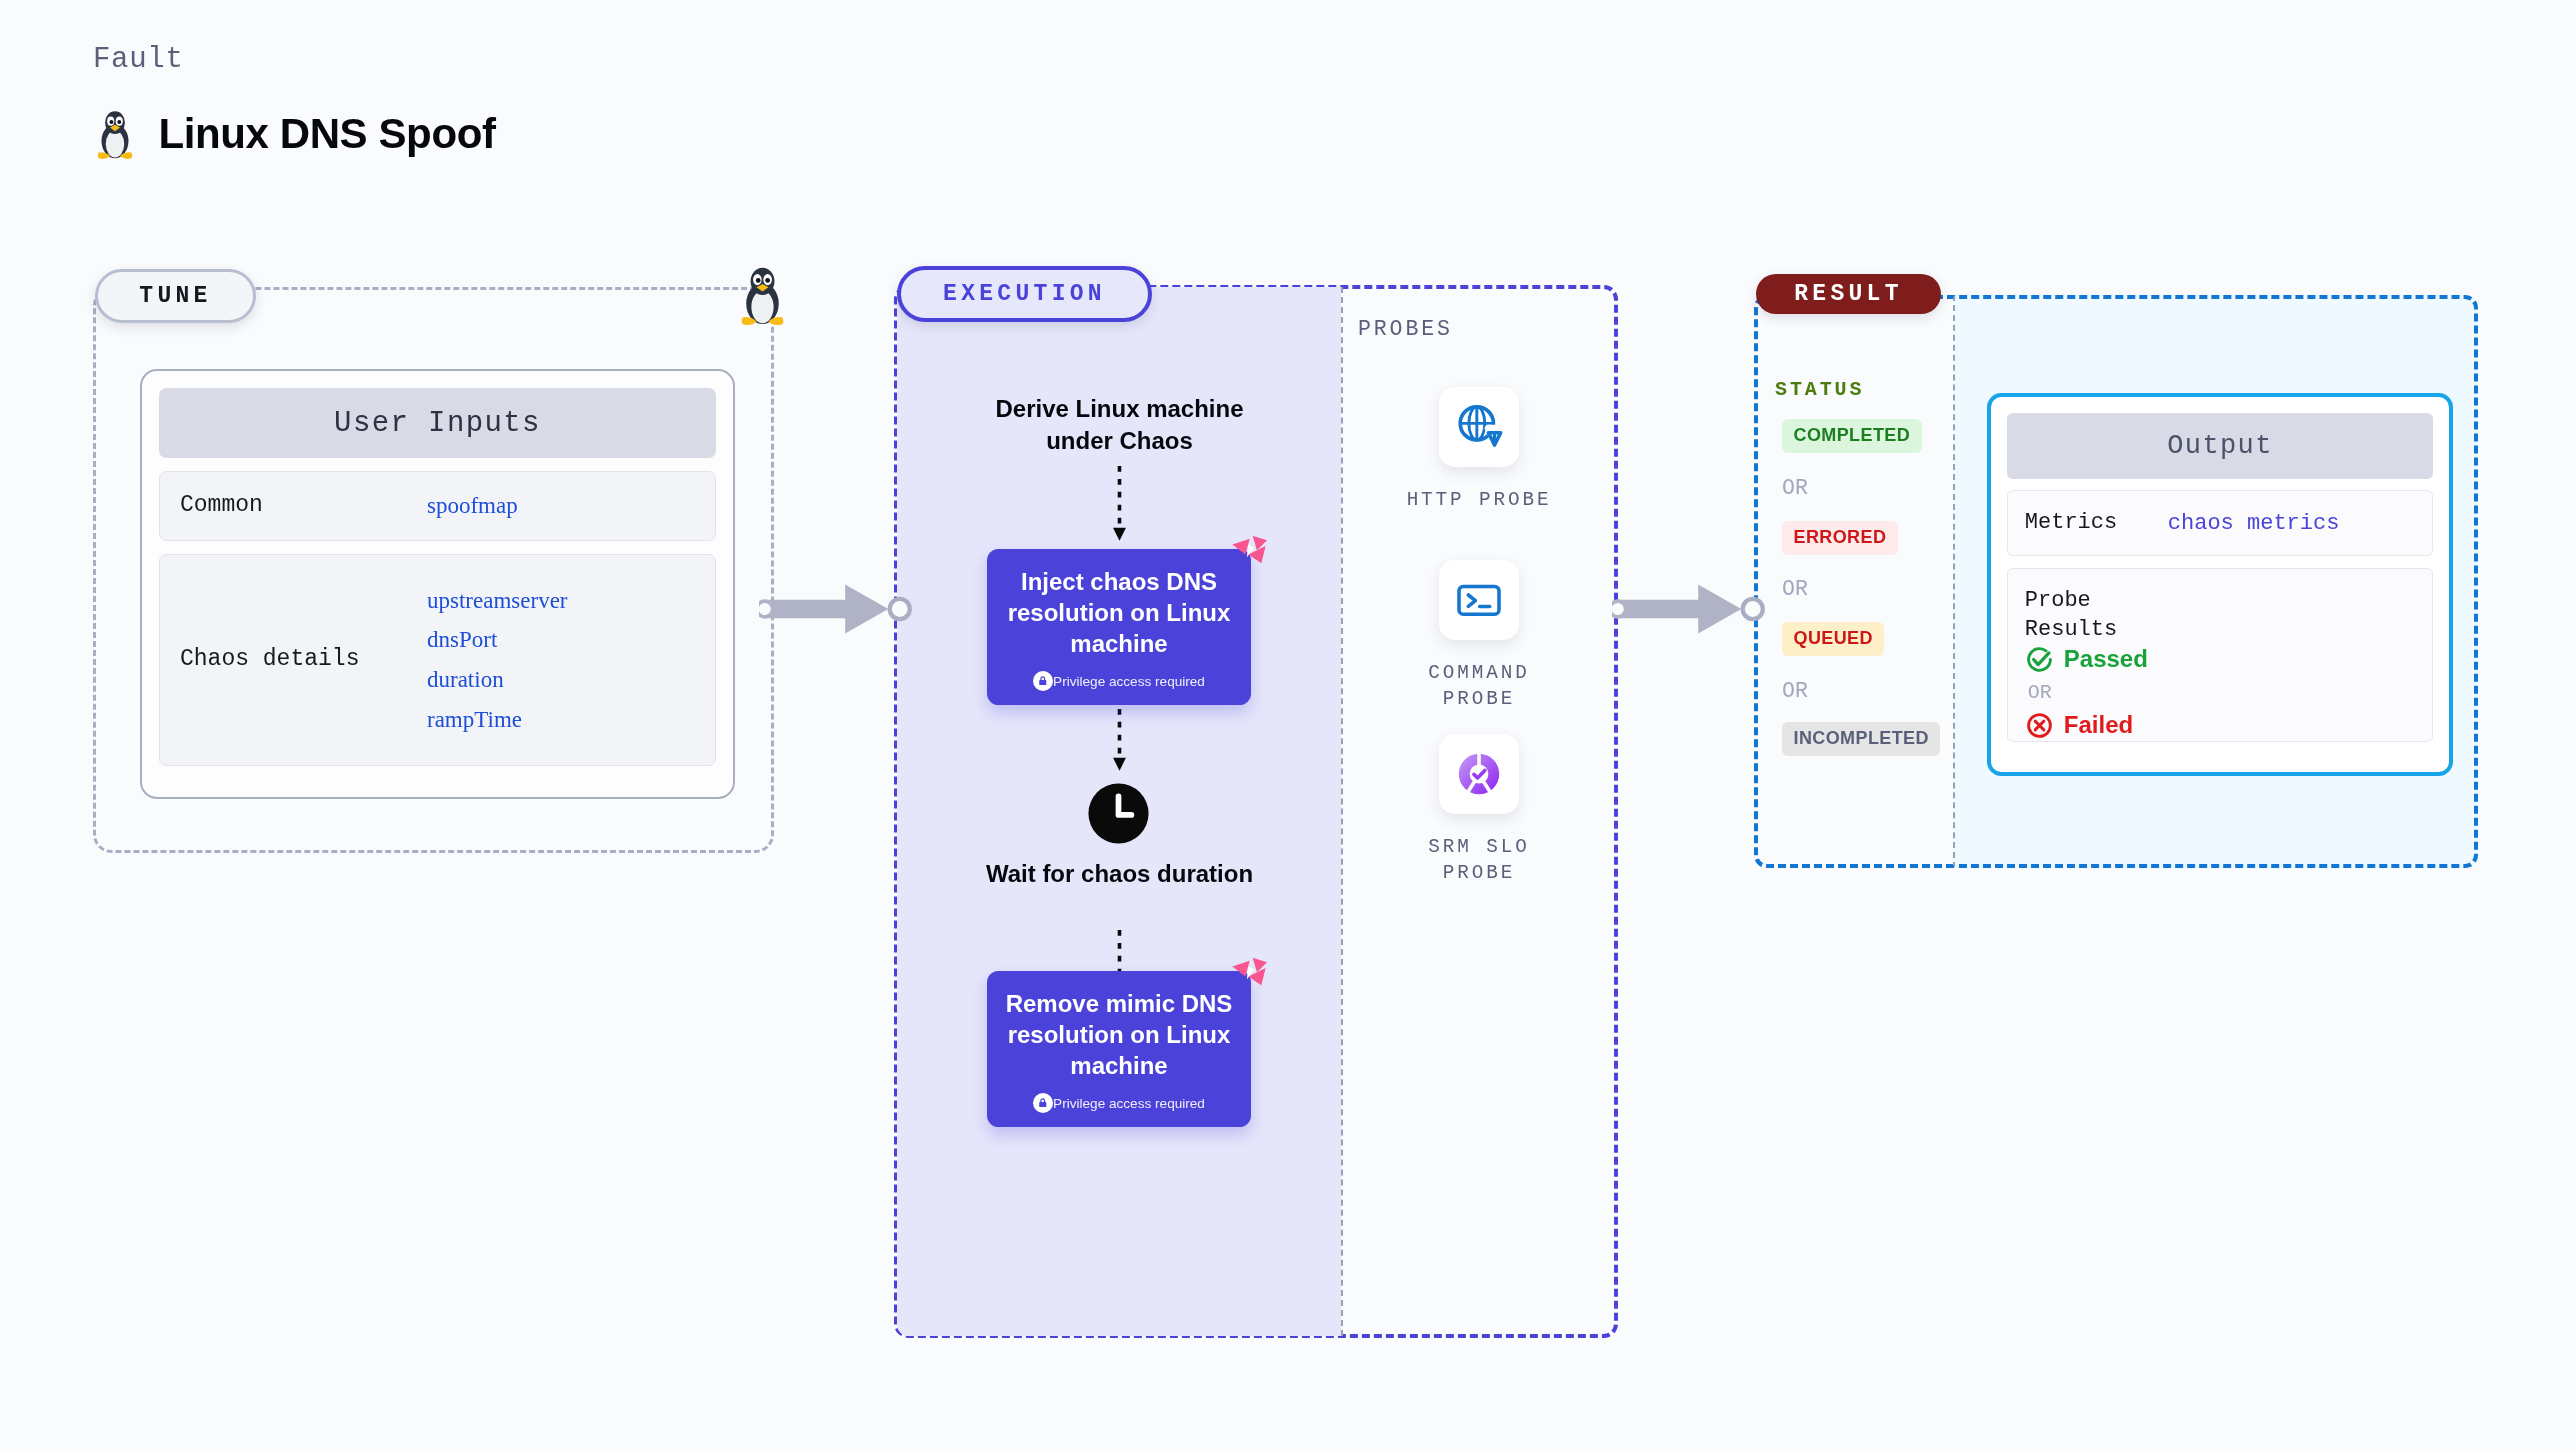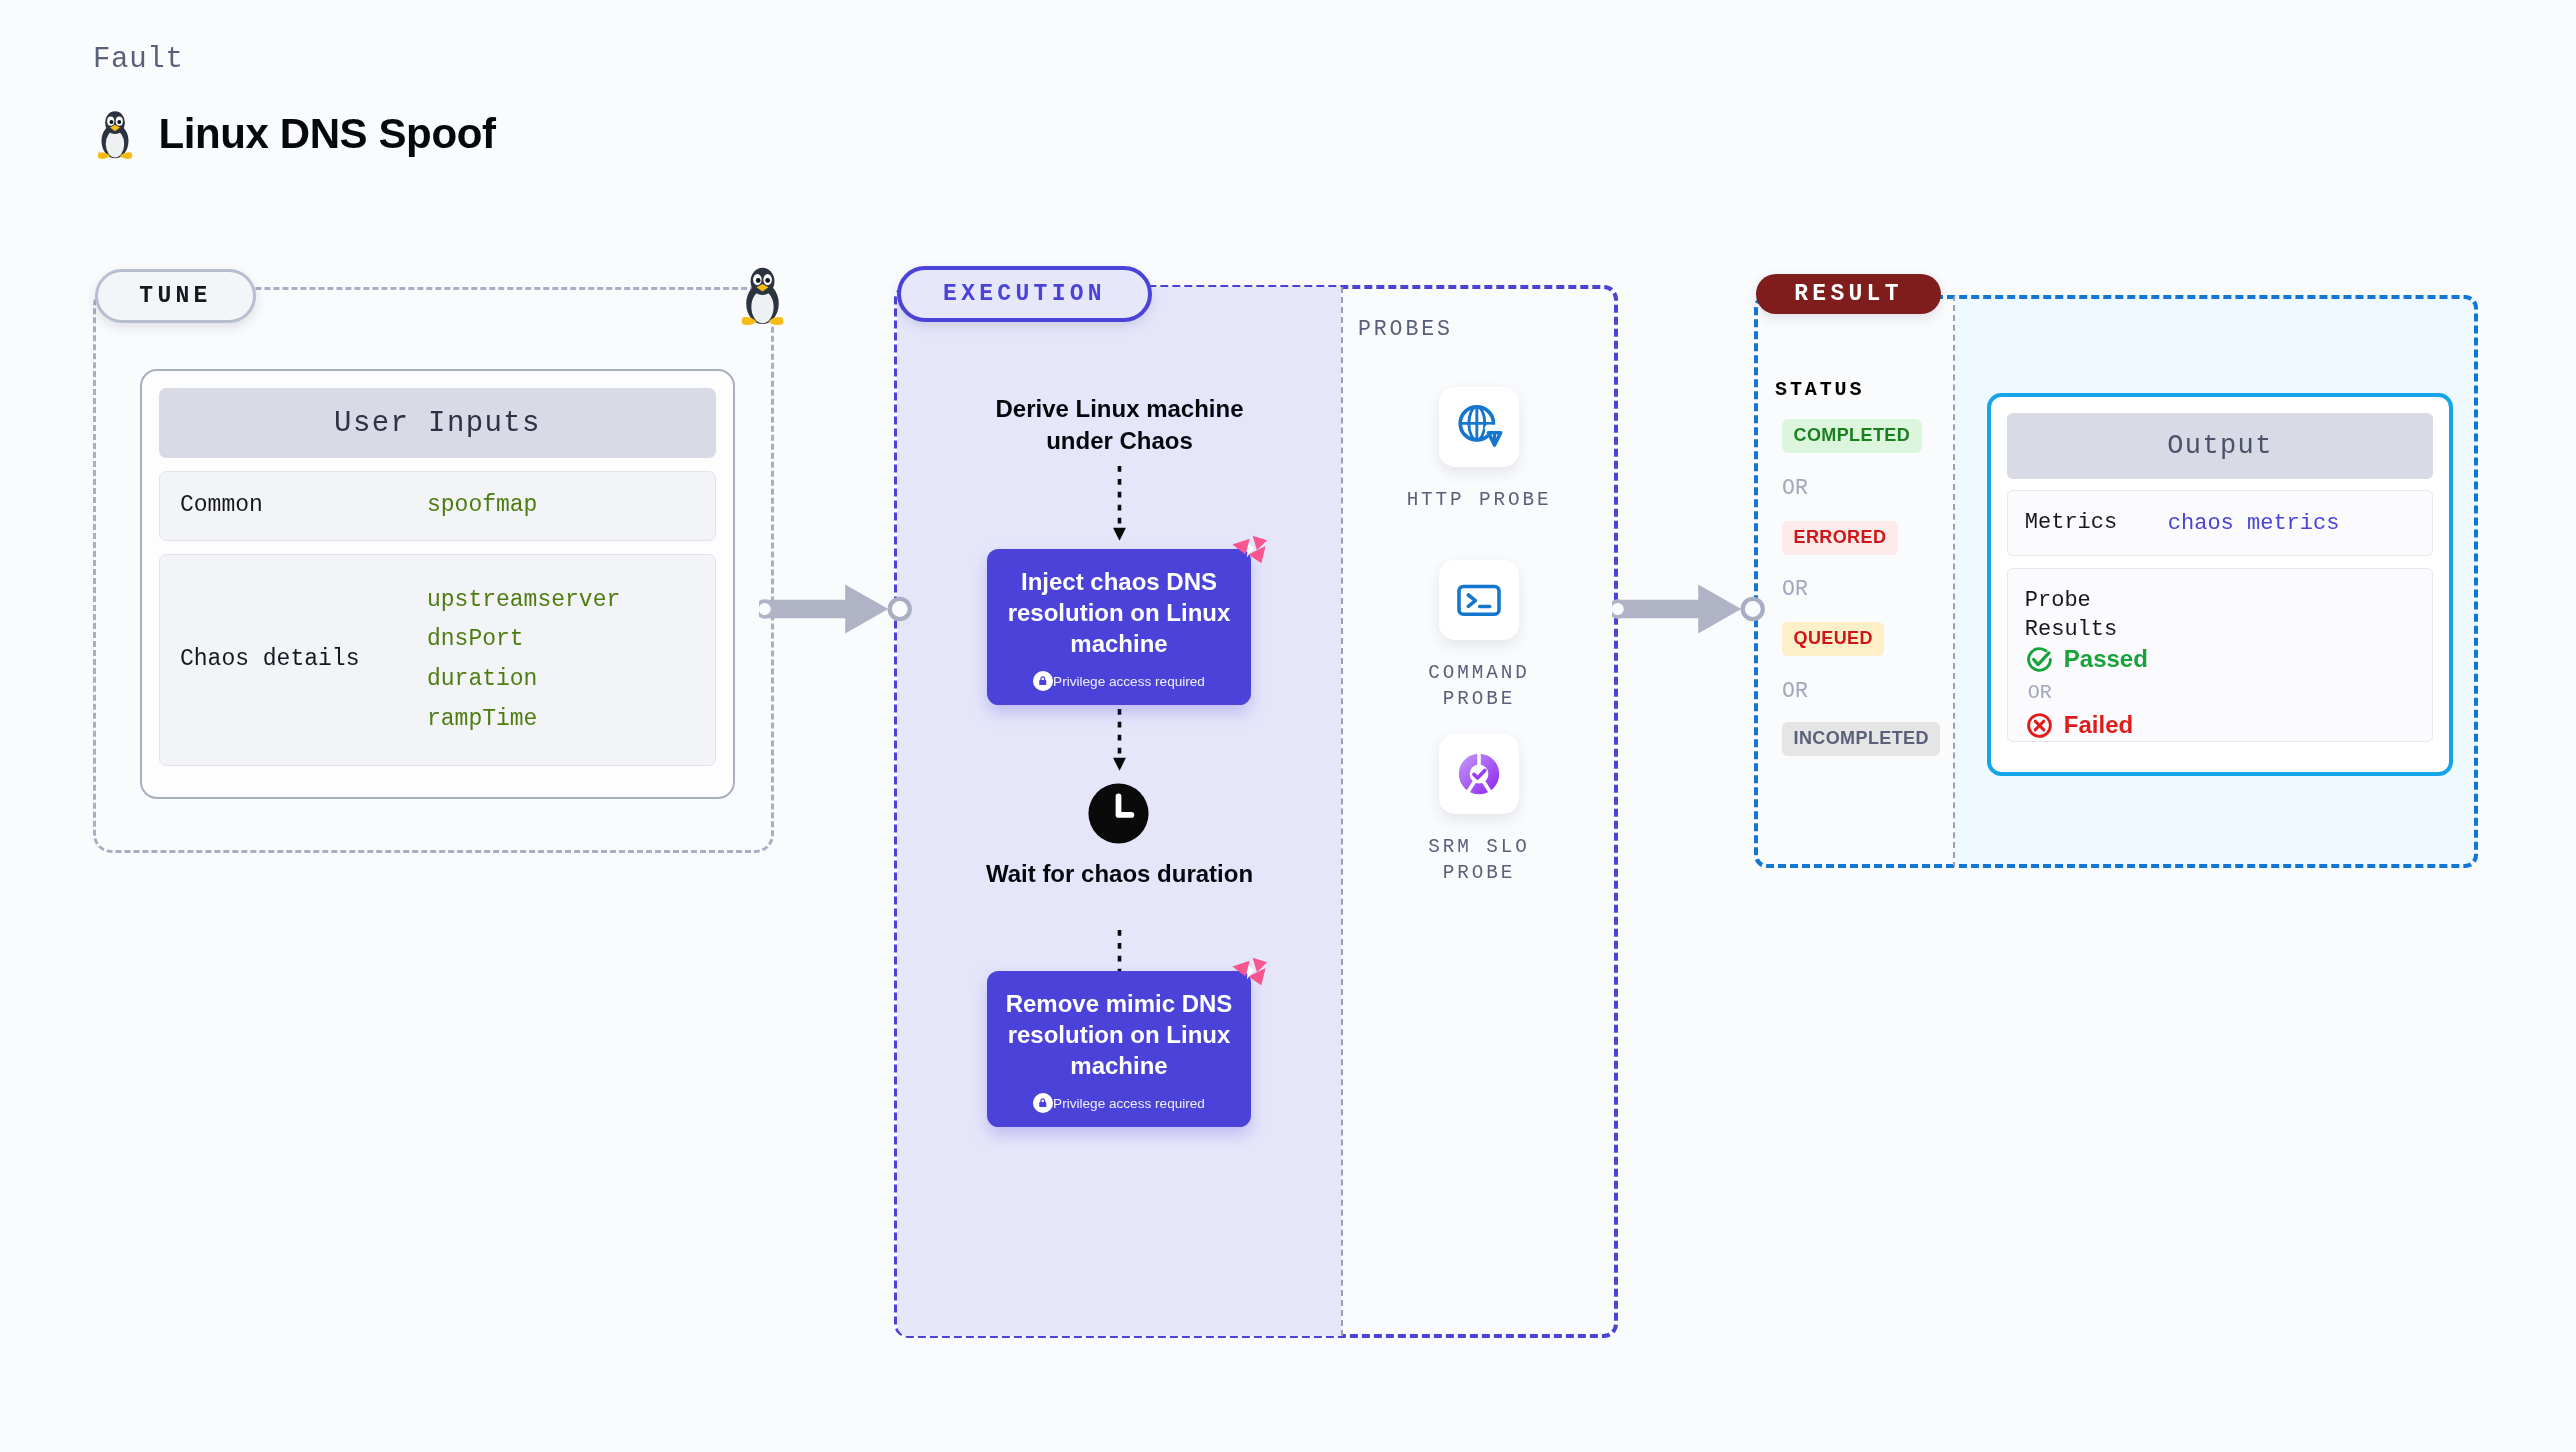--- a/index.html
+++ b/index.html
@@ -52,21 +52,21 @@
     letter-spacing:1.4px;
   }
   .ui-row{
     margin-top:13px;background:#f3f4f8;border:1.4px solid #e1e3ec;border-radius:7.2px;
     display:flex;align-items:center;box-sizing:border-box;padding:15.8px 20px;
   }
   .ui-row .k{
     font-family:"Liberation Mono",monospace;font-size:23px;color:#16181f;
     width:247px;flex:none;line-height:1.35;
   }
-  .ui-row .v{font-family:Liberation Mono, monospace;font-size:23px;color:#4d7c0f;line-height:1.72;}
+  .ui-row .v{font-family:Liberation Serif, serif;font-size:23px;color:#1d4ed8;line-height:1.72;}
 
   
   #exec-panel{
     left:894px;top:285px;width:724px;height:1053px;
     border:4.3px dashed #4b43d9;border-radius:14.3px;background:transparent;
   }
   #exec-fill{
     position:absolute;left:897px;top:287px;width:444px;height:1049px;
     background:#e6e6fb;border-radius:11.5px 0 0 11.5px;z-index:1;
   }
@@ -127,21 +127,21 @@
     background:#fafbfd;border:4.3px dashed #1277d4;border-right:2.1px dashed #9aa0b4;
     border-radius:13px 0 0 13px;box-sizing:border-box;z-index:3;
   }
   #result-badge{
     left:1756px;top:274px;width:185px;height:40px;
     background:#7f1d1d;border:none;color:#fff;font-size:23px;z-index:40;
   }
   #status-title{
     position:absolute;left:1775px;top:378px;z-index:6;
     font-family:"Liberation Mono",monospace;font-size:20px;
-    color:#000000;letter-spacing:2.9px;font-weight:700;
+    color:#4d7c0f;letter-spacing:2.9px;font-weight:700;
   }
   .status-chip{
     position:absolute;z-index:6;box-sizing:border-box;
     border-radius:5.7px;padding:6.4px 11.5px;
     font-size:18px;font-weight:700;letter-spacing:0.4px;
   }
   .or-text{
     position:absolute;z-index:6;
     font-family:"Liberation Mono",monospace;font-size:21.5px;color:#a2a7bb;
   }

